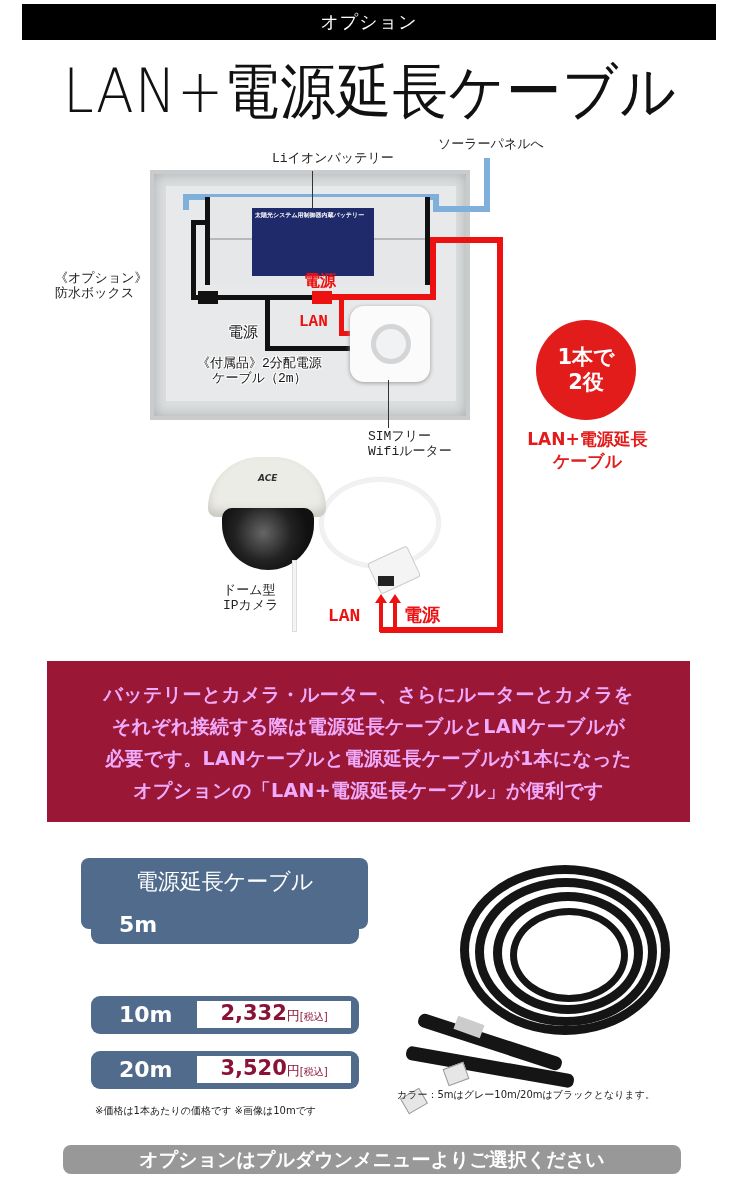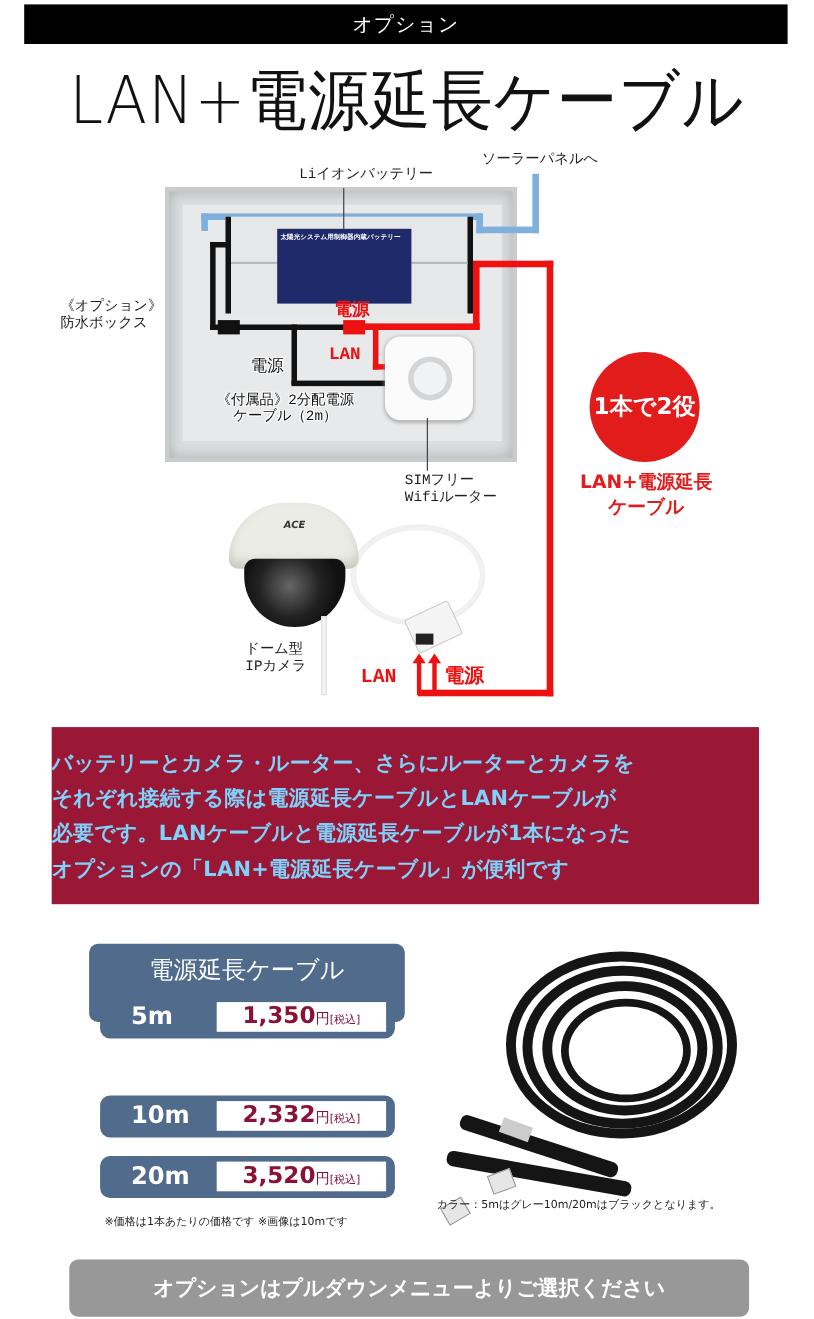--- a/index.html
+++ b/index.html
@@ -31,21 +31,21 @@
   .black { background: #111; }
   .red { background: #ee1111; }
   .red-block { background: #ee1111; }
   .black-block { background: #111; }
 
   .label { font-size: 13px; color: #222; white-space: nowrap; line-height: 1.15; font-family: Liberation Mono, monospace; }
   .label-red { color: #e11; font-weight: bold; font-size: 16px; }
   .label-outline { color: #111; text-shadow: -1px -1px 0 #fff, 1px -1px 0 #fff, -1px 1px 0 #fff, 1px 1px 0 #fff; }
 
   .badge { left: 536px; top: 320px; width: 100px; height: 100px; border-radius: 50%; background: #e21b1b;
-           color: #fff; font-weight: bold; font-size: 21px; display: flex; 
+           color: #fff; font-weight: bold; font-size: 21px; display: flex; flex-direction: column;
            align-items: center; justify-content: center; line-height: 1.2; }
   .badge-caption { left: 510px; top: 428px; width: 155px; text-align: center; color: #e21b1b; font-weight: bold;
                    font-size: 17px; line-height: 1.3; }
 
   
   .cam-dome { left: 208px; top: 457px; width: 118px; height: 60px; background: #ecece6;
               border-radius: 60px 60px 10px 10px; box-shadow: inset 0 -6px 10px #c8c8c0; }
   .cam-logo { left: 258px; top: 473px; font-size: 9px; font-style: italic; font-weight: bold; color: #333; }
   .cam-lens { left: 222px; top: 508px; width: 92px; height: 62px; background: radial-gradient(circle at 45% 40%, #666 0, #222 45%, #111 70%);
               border-radius: 10px 10px 46px 46px; }
@@ -53,42 +53,42 @@
   .cable-white { left: 320px; top: 478px; width: 120px; height: 90px; border: 4px solid #f1f1f1;
                  border-radius: 50%; box-shadow: 0 0 2px #bbb; }
   .connector { left: 372px; top: 553px; width: 44px; height: 34px; background: #f4f4f4; border: 1px solid #ccc;
                transform: rotate(-25deg); border-radius: 3px; }
   .connector-port { left: 378px; top: 576px; width: 16px; height: 10px; background: #222; }
 
   .arrow { position: absolute; width: 0; height: 0; border-left: 6px solid transparent; border-right: 6px solid transparent;
            border-bottom: 9px solid #ee1111; }
 
   
-  .info { left: 47px; top: 661px; width: 643px; height: 161px; background: #9a1836; color: #7dd3fc; font-size: 19px;
-          line-height: 32px; padding-top: 17px; letter-spacing: 0.3px; font-weight: bold; }
+  .info { left: 47px; top: 661px; width: 643px; height: 161px; background: #9a1836; color: #f0abfc; font-size: 19px;
+          line-height: 32px; text-align: center; padding-top: 17px; letter-spacing: 0.3px; font-weight: bold; }
 
   
   .price-head { left: 81px; top: 858px; width: 287px; height: 71px; background: #516b8c; border-radius: 8px;
                 color: #fff; text-align: center; }
   .price-head .h1 { font-size: 22px; padding-top: 9px; }
   .price-head .h2 { font-size: 13px; margin-top: 11px; }
   .price-row { left: 91px; width: 268px; height: 38px; background: #516b8c; border-radius: 9px; }
   .price-len { position: absolute; left: 28px; top: 6px; color: #fff; font-size: 22px; font-weight: bold; }
   .price-box { position: absolute; left: 106px; top: 5px; width: 154px; height: 27px; background: #fff;
                text-align: center; color: #8a1236; }
   .price-num { font-size: 21px; font-weight: bold; }
   .price-unit { font-size: 13px; }
   .price-tax { font-size: 10px; }
   .note { left: 95px; top: 1104px; font-size: 10px; color: #222; white-space: nowrap; }
 
   .product { left: 395px; top: 860px; width: 300px; height: 240px; }
   .coil { position: absolute; border-radius: 50%; border: 9px solid #151515; }
   .color-note { left: 397px; top: 1088px; font-size: 10px; color: #222; white-space: nowrap; }
 
-  .cta { left: 63px; top: 1145px; width: 618px; height: 52px; background: #989898; border-radius: 8px;
+  .cta { left: 63px; top: 1145px; width: 618px; height: 29px; background: #989898; border-radius: 8px;
          color: #fff; font-size: 19px; display: flex; align-items: center; justify-content: center; font-weight: bold; }
 </style>
 </head>
 <body>
 
 <div class="abs topbar">
   <span>オプション</span>
 </div>
 <div class="abs title">LAN+電源延長ケーブル</div>
 
@@ -183,23 +183,20 @@
   <div>オプションの「LAN+電源延長ケーブル」が便利です</div>
 </div>
 
 <div class="abs price-head">
   <div class="h1">電源延長ケーブル</div>
   <div class="h2">（オプション）</div>
 </div>
 
 <div class="abs price-row" style="top:906px;">
   <span class="price-len">5m</span>
-  <div class="price-box">
-    <span class="price-num">1,350</span><span class="price-unit">円</span><span class="price-tax">[税込]</span>
-  </div>
 </div>
 <div class="abs price-row" style="top:996px;">
   <span class="price-len">10m</span>
   <div class="price-box">
     <span class="price-num">2,332</span><span class="price-unit">円</span><span class="price-tax">[税込]</span>
   </div>
 </div>
 <div class="abs price-row" style="top:1051px;">
   <span class="price-len">20m</span>
   <div class="price-box">

